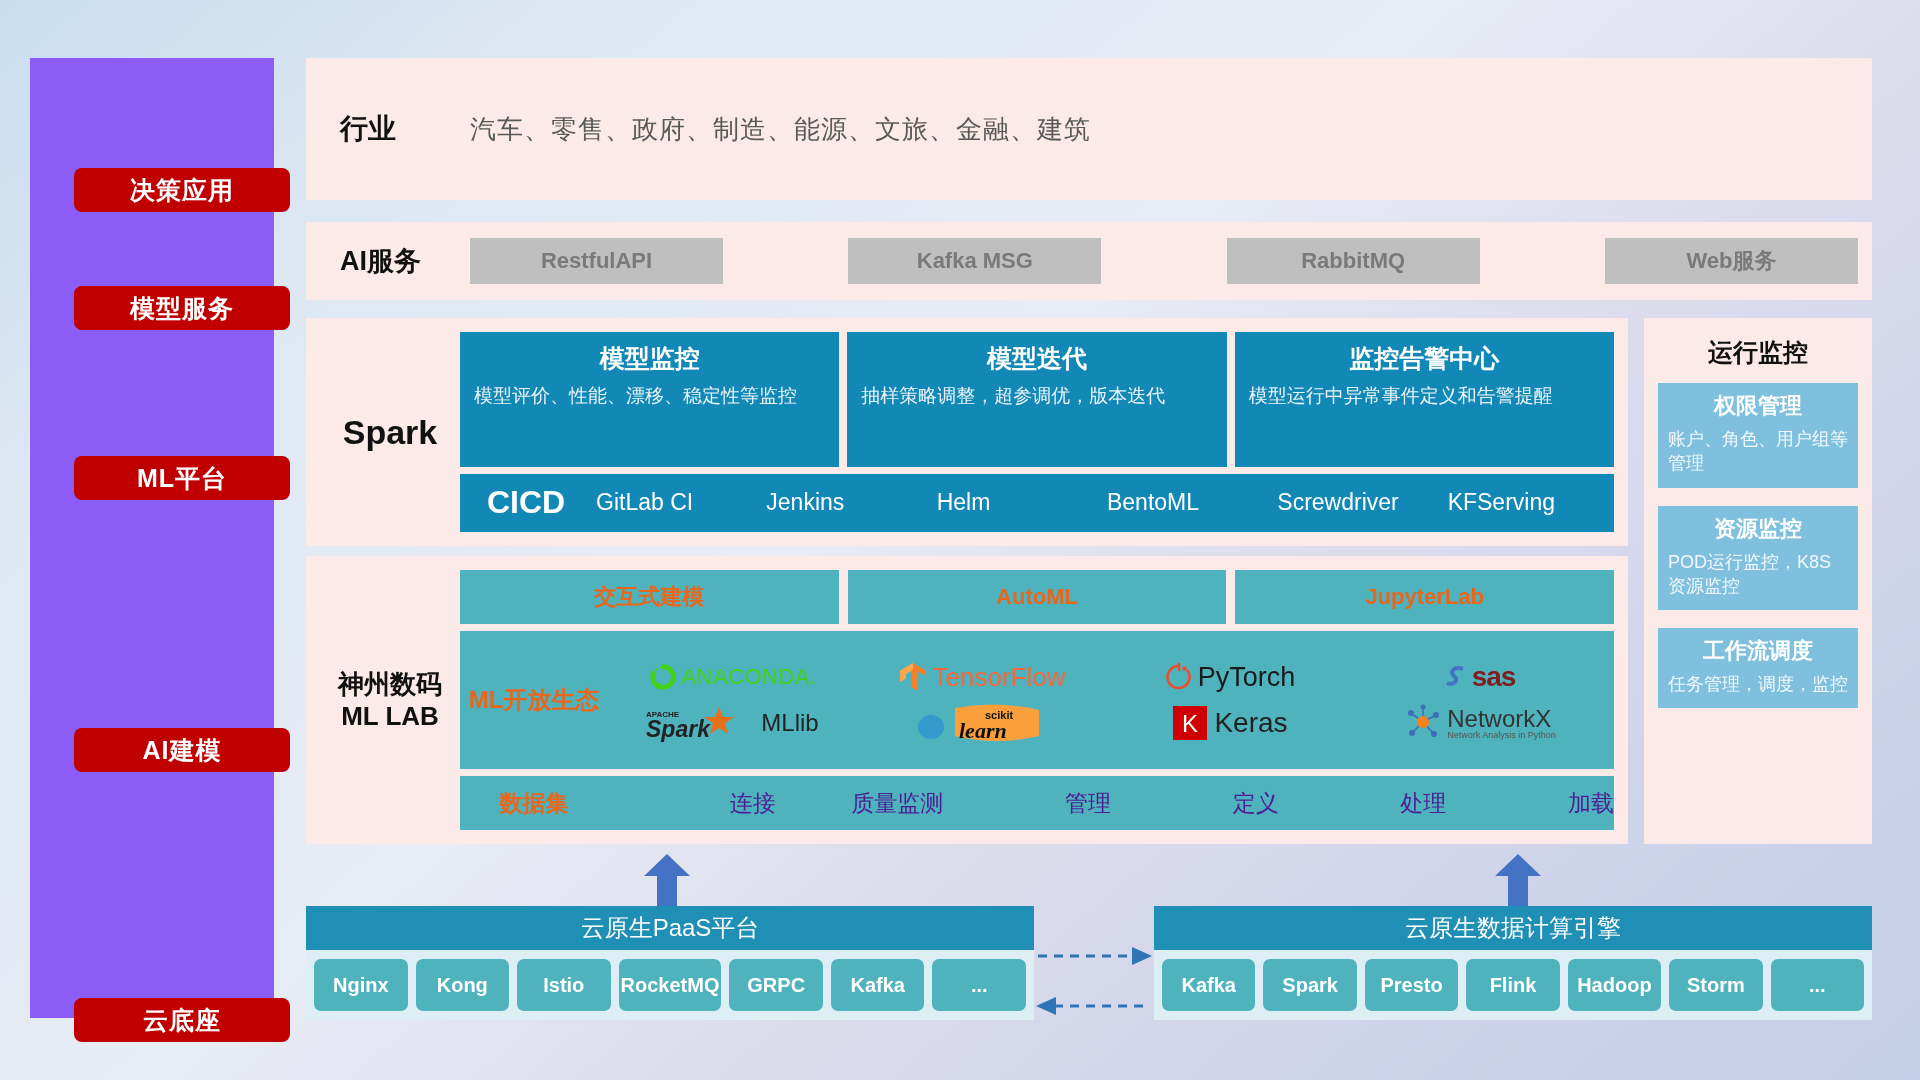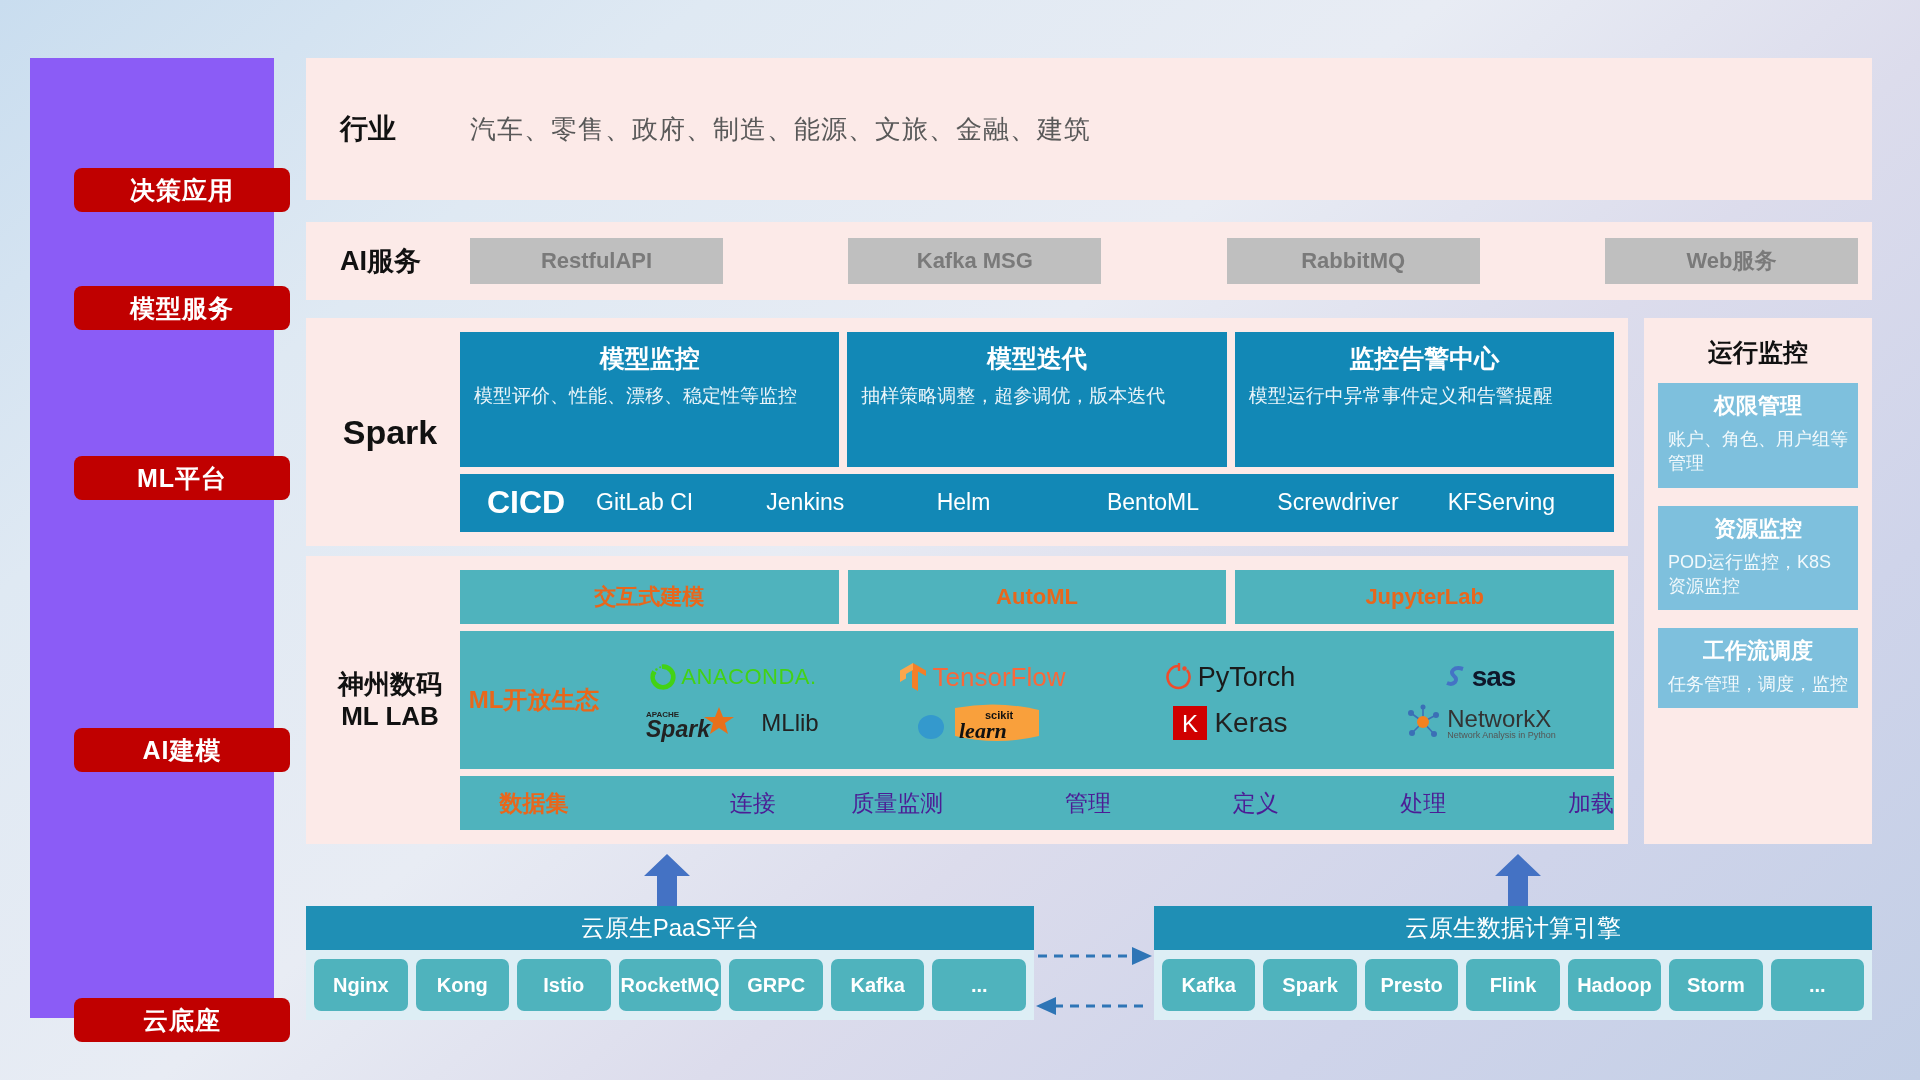--- a/index.html
+++ b/index.html
@@ -213,21 +213,21 @@
                 <circle cx="18.5" cy="6.5" r="2.2" fill="#ee4c2c"></circle>
                 <rect x="11.8" y="1" width="2.4" height="8" fill="#ee4c2c"></rect>
               </svg>
               <span style="color:#1a1a1a;font-size:27px;">PyTorch</span>
             </div>
 
             <div style="display:flex;align-items:center;gap:2px;">
               <svg width="26" height="28" viewBox="0 0 26 28">
                 <path d="M19 6 C10 3 5 9 10 13 C15 17 10 23 3 20" fill="none" stroke="#4473c5" stroke-width="4"></path>
               </svg>
-              <span style="color:#0f172a;font-size:28px;font-weight:bold;letter-spacing:-1px;">sas</span>
+              <span style="color:#7f1d1d;font-size:28px;font-weight:bold;letter-spacing:-1px;">sas</span>
             </div>
 
             <div style="display:flex;align-items:center;gap:5px;">
               <svg width="110" height="40" viewBox="0 0 110 40">
                 <text x="0" y="14" font-family="'Liberation Sans',sans-serif" font-size="8" font-weight="bold" fill="#222">APACHE</text>
                 <text x="0" y="34" font-family="'Liberation Sans',sans-serif" font-size="23" font-style="italic" font-weight="bold" fill="#222">Spark</text>
                 <polygon points="73,4 77,14 88,14 79,20 82,31 73,25 64,31 67,20 58,14 69,14" fill="#e8701a"></polygon>
               </svg>
               <span style="color:#222;font-size:24px;">MLlib</span>
             </div>

